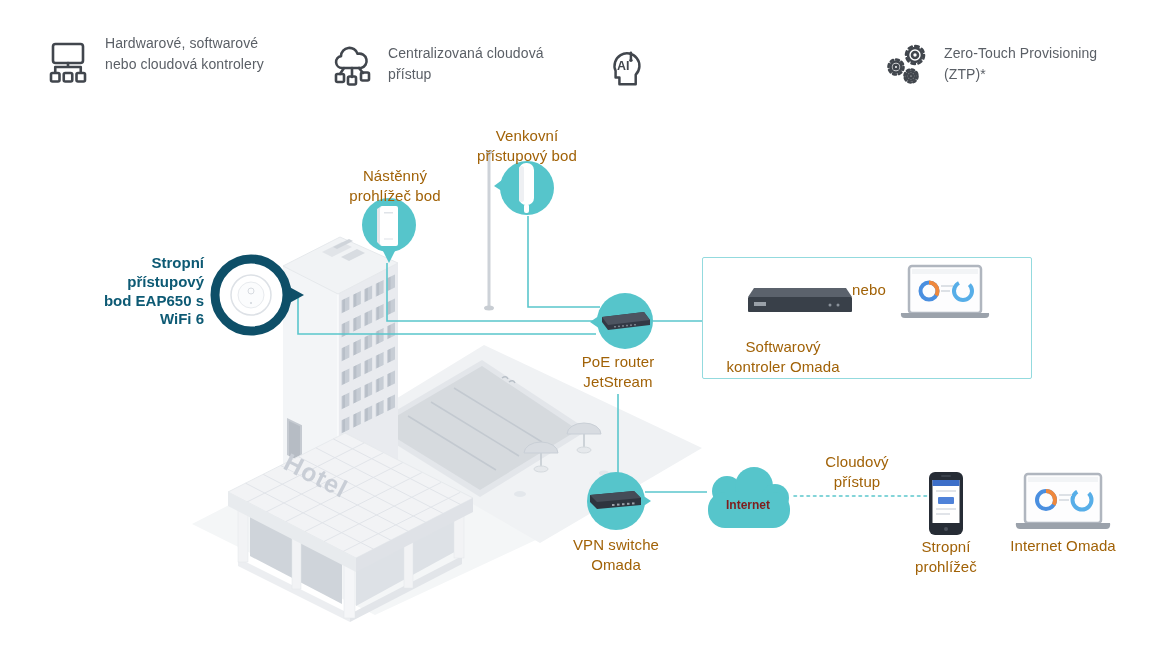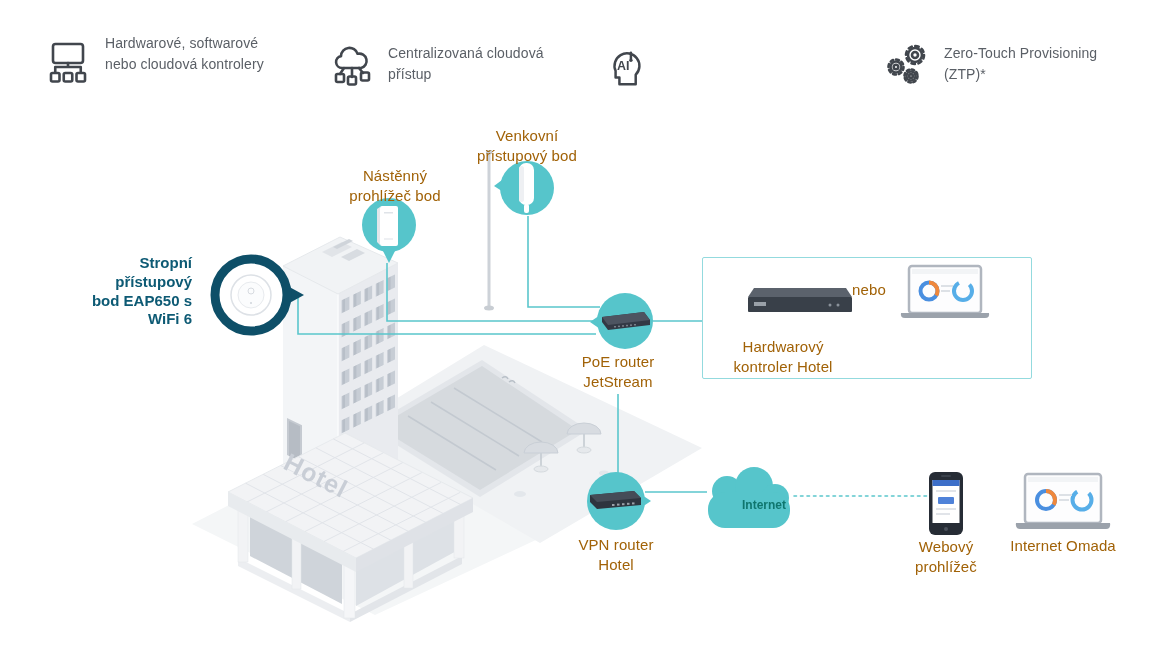--- a/index.html
+++ b/index.html
@@ -4,21 +4,21 @@
 <style>
   html,body{margin:0;padding:0;background:#fff;}
   #stage{position:relative;width:1150px;height:650px;background:#fff;overflow:hidden;
          font-family:"Liberation Sans","DejaVu Sans",sans-serif;}
   #stage svg{display:block;}
   .abs{position:absolute;}
   .layer{position:absolute;left:0;top:0;width:1150px;height:650px;}
   .feat-label{position:absolute;font-size:14px;color:#5a5f66;line-height:1.5;letter-spacing:.1px;}
   .lbl{position:absolute;font-size:15px;color:#a16207;text-align:center;line-height:1.33;letter-spacing:.1px;}
   .lbl-teal{position:absolute;font-size:15px;font-weight:bold;color:#0d5a74;text-align:right;line-height:1.25;}
-  .lbl-cloud{position:absolute;font-size:12px;font-weight:bold;color:#0f766e;text-align:right;}
+  .lbl-cloud{position:absolute;font-size:12px;font-weight:bold;color:#7f1d1d;text-align:center;}
   .ctrl-box{position:absolute;left:702px;top:257px;width:328px;height:120px;
             border:1.5px solid #93dade;border-radius:2px;background:transparent;}
   .icon-stroke{stroke:#41464d;stroke-width:2.6;fill:none;stroke-linecap:round;stroke-linejoin:round;}
 </style>
 </head>
 <body>
 
 <div id="stage">
 
   <div class="ctrl-box"></div>
@@ -249,23 +249,24 @@
       <circle class="icon-stroke" cx="12" cy="27" r="5.5"></circle>
       <circle class="icon-stroke" cx="12" cy="27" r="2.3"></circle>
       <circle class="icon-stroke" cx="27" cy="36" r="6.5" stroke-width="3" stroke-dasharray="2.5 2.6"></circle>
       <circle class="icon-stroke" cx="27" cy="36" r="4.5"></circle>
       <circle class="icon-stroke" cx="27" cy="36" r="1.9"></circle>
     </svg>
     <div class="feat-label" style="left:944px;top:43px;width:190px">Zero-Touch Provisioning (ZTP)*</div>
 
     <div class="lbl" style="left:467px;top:126px;width:120px">Venkovní přístupový bod</div>
     <div class="lbl" style="left:335px;top:166px;width:120px">Nástěnný prohlížeč bod</div>
-    <div class="lbl-teal" style="left:90px;top:254px;width:102px">Stropní přístupový bod EAP650 s WiFi 6</div>
+    <div class="lbl-teal" style="left:102px;top:254px;width:102px">Stropní přístupový bod EAP650 s WiFi 6</div>
     <div class="lbl" style="left:563px;top:352px;width:110px">PoE router JetStream</div>
-    <div class="lbl" style="left:566px;top:535px;width:100px">VPN router Hotel</div>
+    <div class="lbl" style="left:566px;top:535px;width:100px">VPN switche Omada</div>
     <div class="lbl-cloud" style="left:710px;top:498px;width:76px">Internet</div>
-    <div class="lbl" style="left:902px;top:537px;width:88px">Webový prohlížeč</div>
+    <div class="lbl" style="left:815px;top:452px;width:84px">Cloudový přístup</div>
+    <div class="lbl" style="left:902px;top:537px;width:88px">Stropní prohlížeč</div>
     <div class="lbl" style="left:988px;top:536px;width:150px">Internet Omada</div>
 
-    <div class="lbl" style="left:716px;top:337px;width:134px">Hardwarový kontroler Hotel</div>
+    <div class="lbl" style="left:716px;top:337px;width:134px">Softwarový kontroler Omada</div>
     <div class="lbl" style="left:846px;top:280px;width:46px">nebo</div>
   </div>
 </div>
 
 </body></html>

